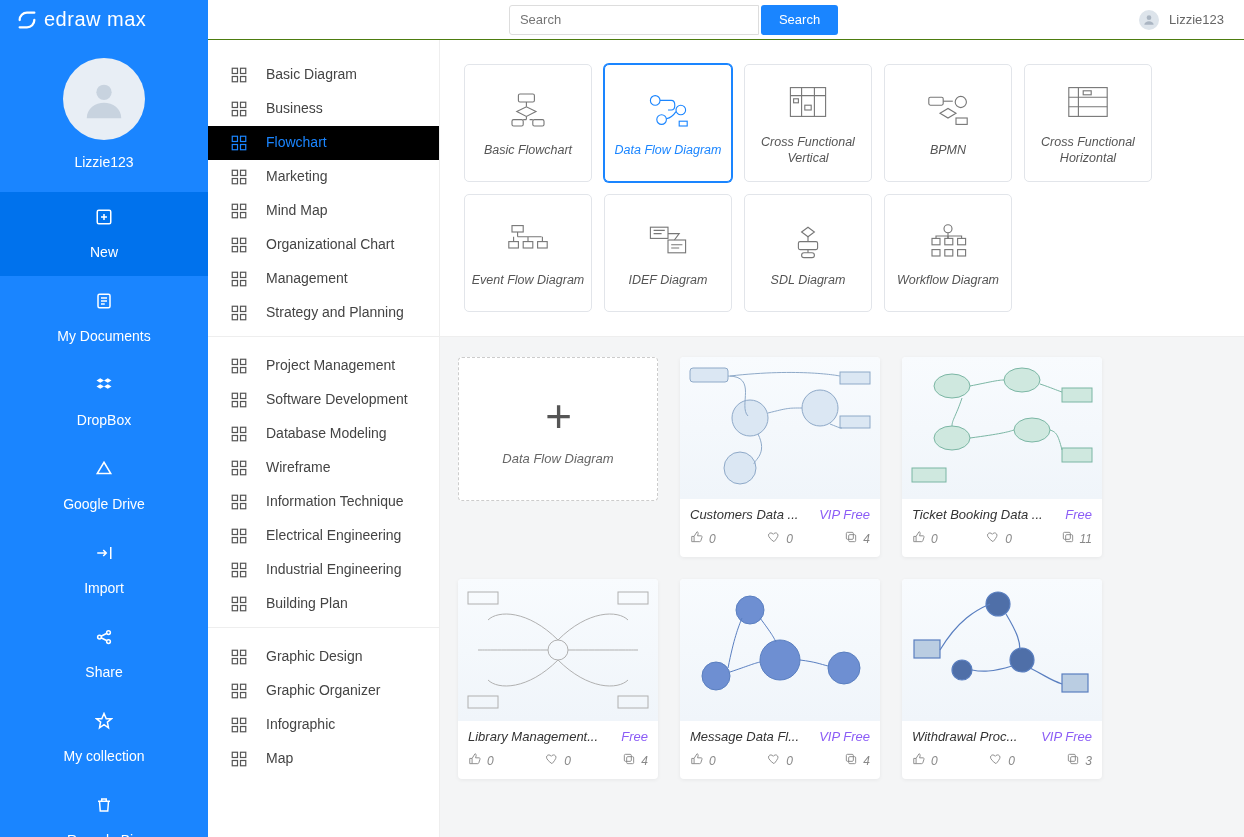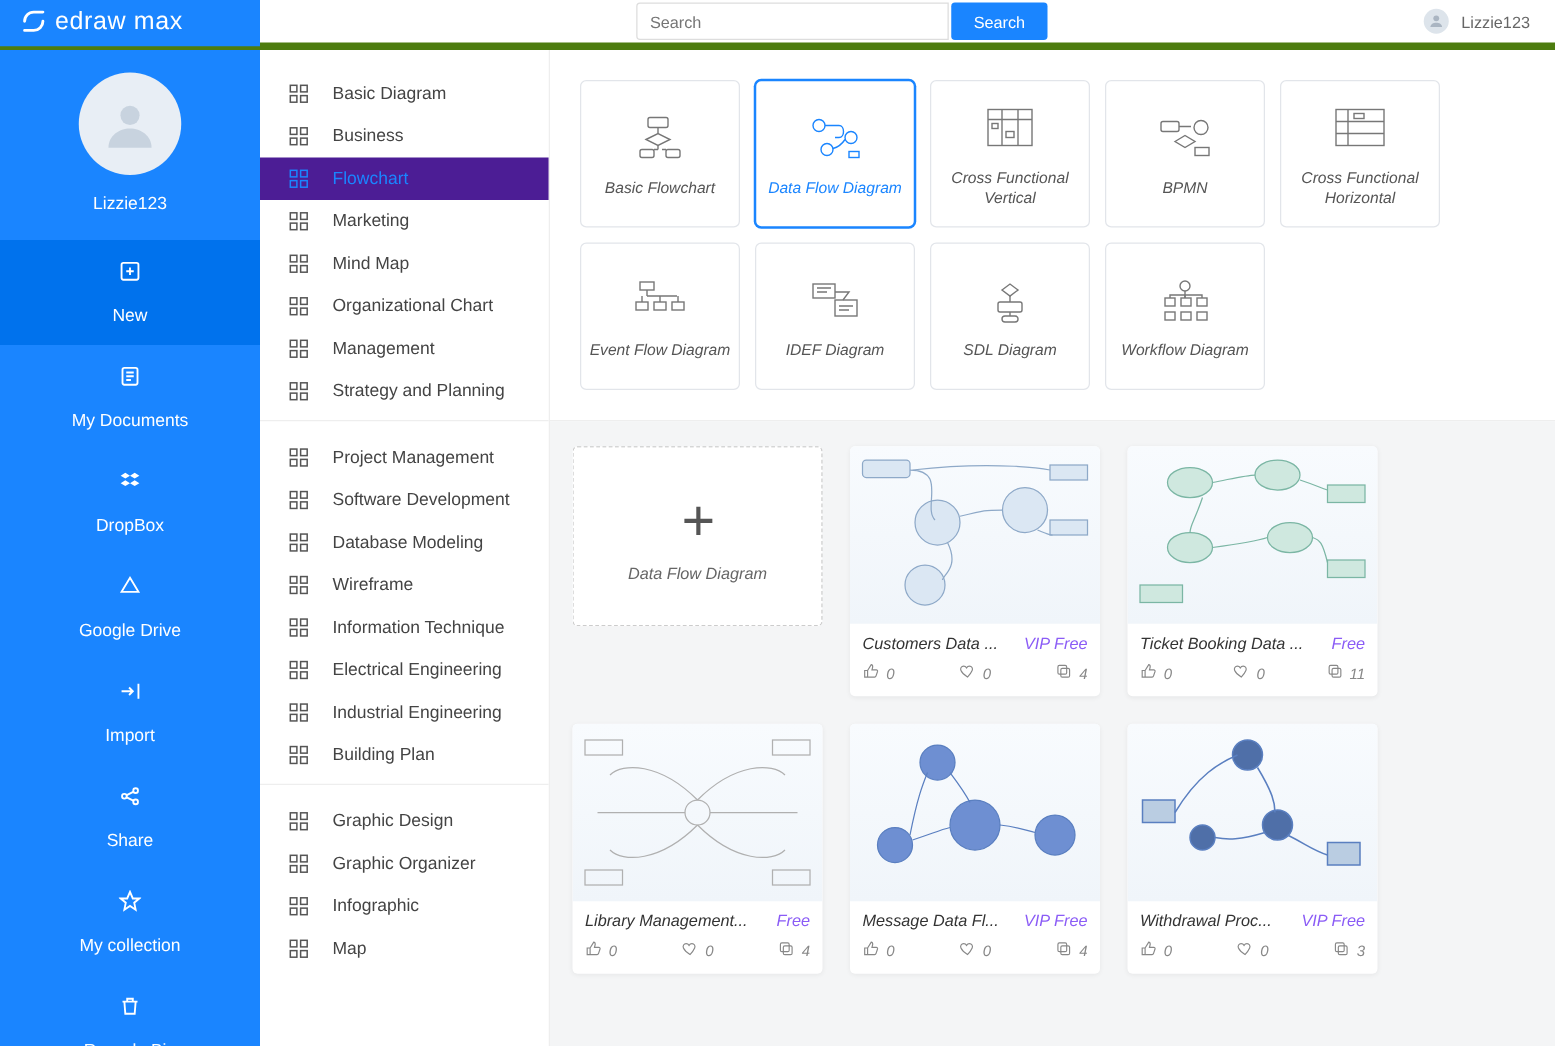--- a/index.html
+++ b/index.html
@@ -14,21 +14,21 @@
     display: flex;
     flex-direction: column;
   }
   
   .topbar {
     height: 40px;
     display: flex;
     align-items: center;
     justify-content: space-between;
     padding: 0 20px 0 0;
-    border-bottom: 6px solid #4d7c0f;
+    border-bottom: 1px solid #4d7c0f;
   }
   .topbar-left {
     width: 208px;
     height: 40px;
     background: #1a85ff;
     display: flex;
     align-items: center;
     padding-left: 16px;
     color: #fff;
     font-size: 20px;
@@ -126,21 +126,21 @@
   .cat-section:last-child { border-bottom:none; }
   .cat-item {
     display:flex; align-items:flex-start;
     padding: 8px 22px;
     cursor:pointer;
     font-size:14px;
     color:#444;
     gap:18px;
   }
   .cat-item.active {
-    background:#4c1d95;
+    background:#000000;
     color:#1a85ff;
   }
   .cat-item .cat-icon {
     width:18px;height:18px;flex-shrink:0;
     display:inline-flex;align-items:center;justify-content:center;
     color:#555;
   }
   .cat-item.active .cat-icon { color:#1a85ff; }
   
   .content {

